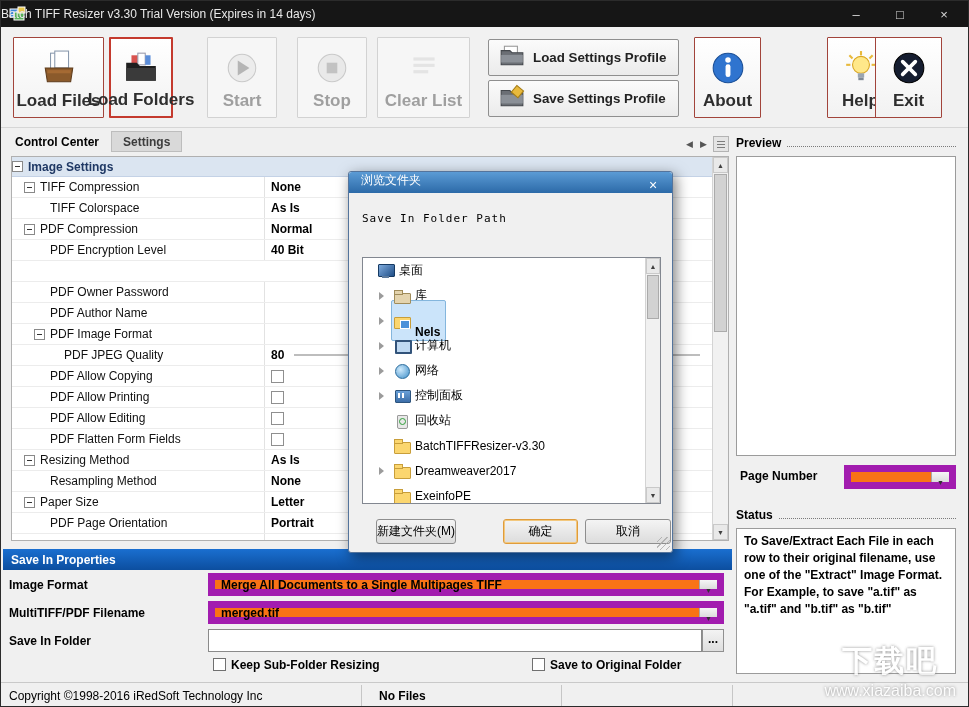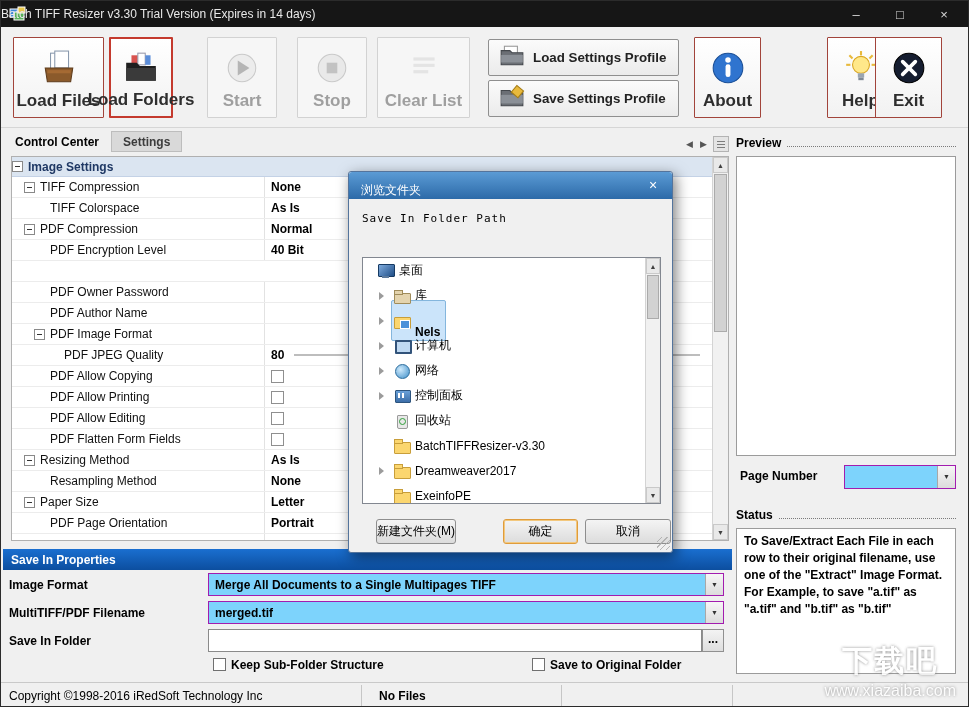--- a/index.html
+++ b/index.html
@@ -66,21 +66,21 @@
   .v-sb { position:absolute; right:0; top:0; bottom:0; width:16px; background:#f1f1f1; border-left:1px solid #d4d4d4; }
   .sb-btn { position:absolute; left:0; width:15px; height:16px; background:#e9e9e9; border:1px solid #c9c9c9;
             font-size:7px; color:#404040; text-align:center; line-height:15px; }
   .sb-up { top:0; } .sb-down { bottom:0; }
   .sb-thumb { position:absolute; left:1px; width:13px; background:#d2d2d2; border:1px solid #ababab; }
 
   
   .sip-bar { position:absolute; left:2px; top:548px; width:729px; height:21px; background:linear-gradient(#1a6fd0,#0c4e9f);
              color:#fff; font-weight:bold; display:flex; align-items:center; padding-left:8px; }
   .field-label { position:absolute; font-weight:bold; color:#000; white-space:nowrap; }
-  .combo { position:absolute; height:23px; background:#7dd3fc; border:1px solid #a21caf; }
+  .combo { position:absolute; height:23px; background:#f97316; border:7px solid #a21caf; }
   .combo .combo-value { position:absolute; left:6px; top:50%; transform:translateY(-50%); font-weight:bold; white-space:nowrap; }
   .combo .combo-dd { position:absolute; right:0; top:0; bottom:0; width:18px; background:linear-gradient(#f6f6f6,#dcdcdc);
                      border-left:1px solid #a8a8a8; font-size:7px; color:#333; text-align:center; line-height:21px; }
   .textbox { position:absolute; height:23px; background:#fff; border:1px solid #8a8a8a; }
   .browse-btn { position:absolute; height:23px; width:22px; background:linear-gradient(#f3f3f3,#dedede); border:1px solid #909090;
                 font-weight:bold; text-align:center; line-height:19px; }
   .cb { position:absolute; width:13px; height:13px; border:1px solid #707070; background:#fff; }
   .cb-label { position:absolute; font-weight:bold; white-space:nowrap; }
 
   
@@ -92,22 +92,22 @@
                 padding:4px 7px; font-weight:bold; line-height:17px; }
 
   
   .statusbar { position:absolute; left:0; top:681px; right:0; height:26px; background:#f0f0f0; border-top:1px solid #c9c9c9; }
   .statusbar .sb-text { position:absolute; top:6px; white-space:nowrap; }
   .sb-div { position:absolute; top:2px; bottom:2px; width:1px; background:#c6c6c6; }
 
   
   .dialog { position:absolute; left:347px; top:170px; width:325px; height:382px; background:#f0f0f0;
             border:1px solid #54749c; border-radius:3px; box-shadow:3px 4px 14px rgba(0,0,0,.5); z-index:30; }
-  .dlg-titlebar { position:absolute; left:0; top:0; right:0; height:27px; background:linear-gradient(#5b9bd5,#2c6aa8);
-                  border-radius:3px 3px 0 0; display:flex; align-items:flex-end; color:#fff; }
+  .dlg-titlebar { position:absolute; left:0; top:0; right:0; height:21px; background:linear-gradient(#5b9bd5,#2c6aa8);
+                  border-radius:3px 3px 0 0; display:flex; align-items:flex-start; color:#fff; }
   .dlg-title { margin-left:12px; font-size:12px; }
   .dlg-close { position:absolute; right:10px; top:4px; width:18px; height:18px; text-align:center; line-height:18px;
                color:#fff; font-size:14px; }
   .dlg-subtitle { position:absolute; left:13px; top:40px; font-family:"DejaVu Sans Mono", monospace; font-size:11px;
                   letter-spacing:1px; color:#000; }
   .tree-box { position:absolute; left:13px; top:85px; width:299px; height:247px; background:#fff; border:1px solid #828790; overflow:hidden; }
   .tree-list { position:absolute; left:0; top:0; right:15px; bottom:0; overflow:hidden; }
   .t-item { display:flex; align-items:center; height:25px; }
   .t-item.lvl0 { padding-left:12px; }
   .t-item.lvl1 { padding-left:14px; }
@@ -531,21 +531,21 @@
   <div class="combo" style="left:207px;top:600px;width:516px">
     <span class="combo-value">merged.tif</span>
     <span class="combo-dd">▼</span>
   </div>
 
   <div class="field-label" style="left:8px;top:633px">Save In Folder</div>
   <div class="textbox" style="left:207px;top:628px;width:494px"></div>
   <div class="browse-btn" style="left:701px;top:628px">...</div>
 
   <span class="cb" style="left:212px;top:657px"></span>
-  <span class="cb-label" style="left:230px;top:657px">Keep Sub-Folder Structure</span>
+  <span class="cb-label" style="left:230px;top:657px">Keep Sub-Folder Resizing</span>
   <span class="cb" style="left:531px;top:657px"></span>
   <span class="cb-label" style="left:549px;top:657px">Save to Original Folder</span>
 
   <div class="panel-head" style="left:735px;top:135px">
     <span class="ph-label">Preview</span>
     <span class="ph-leader"></span>
   </div>
   <div class="preview-box"></div>
 
   <div class="field-label" style="left:739px;top:468px">Page Number</div>

